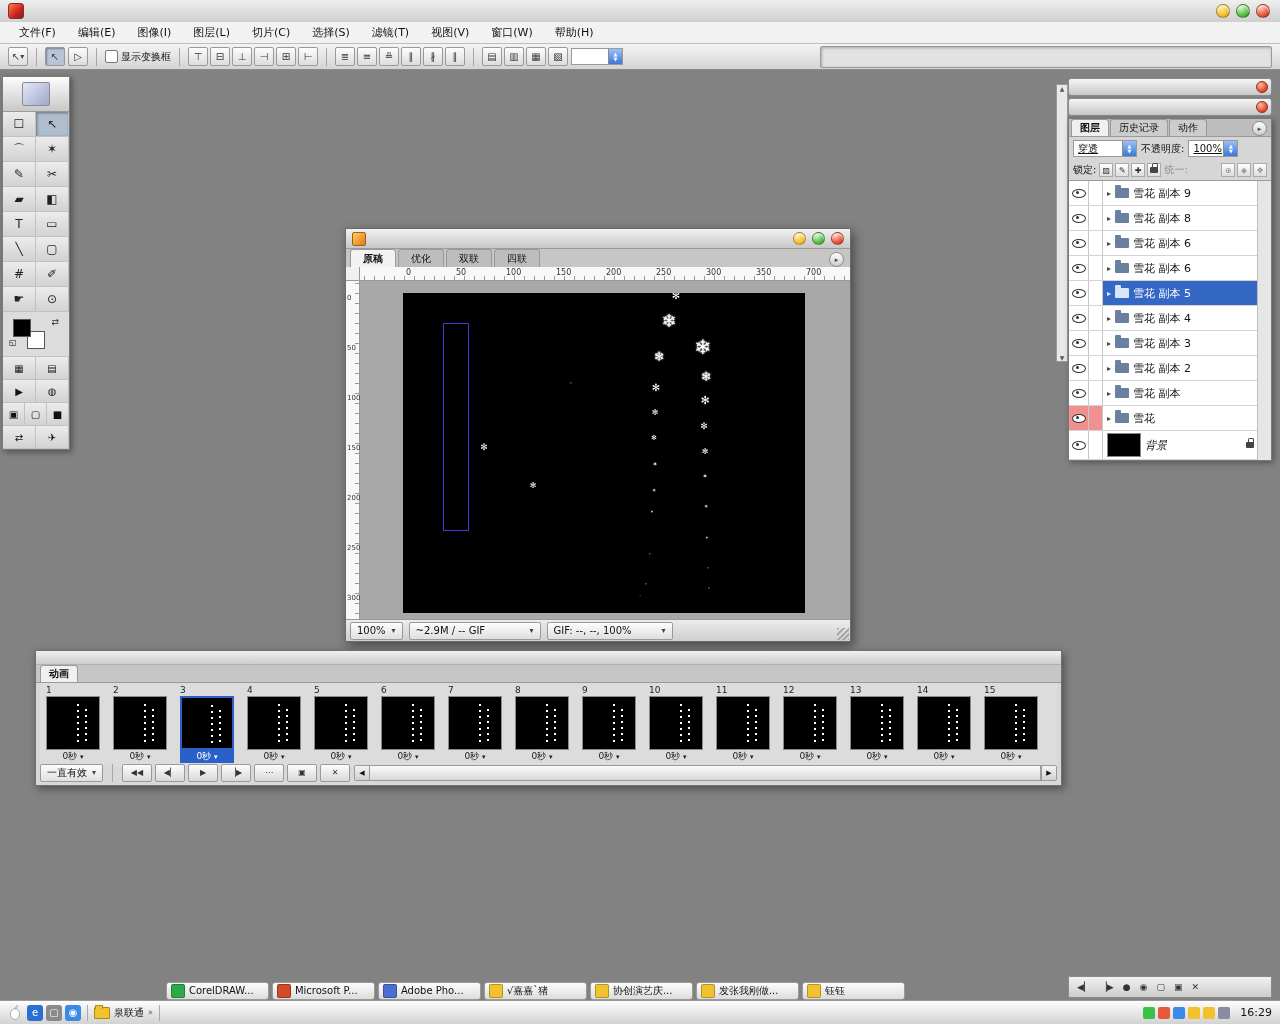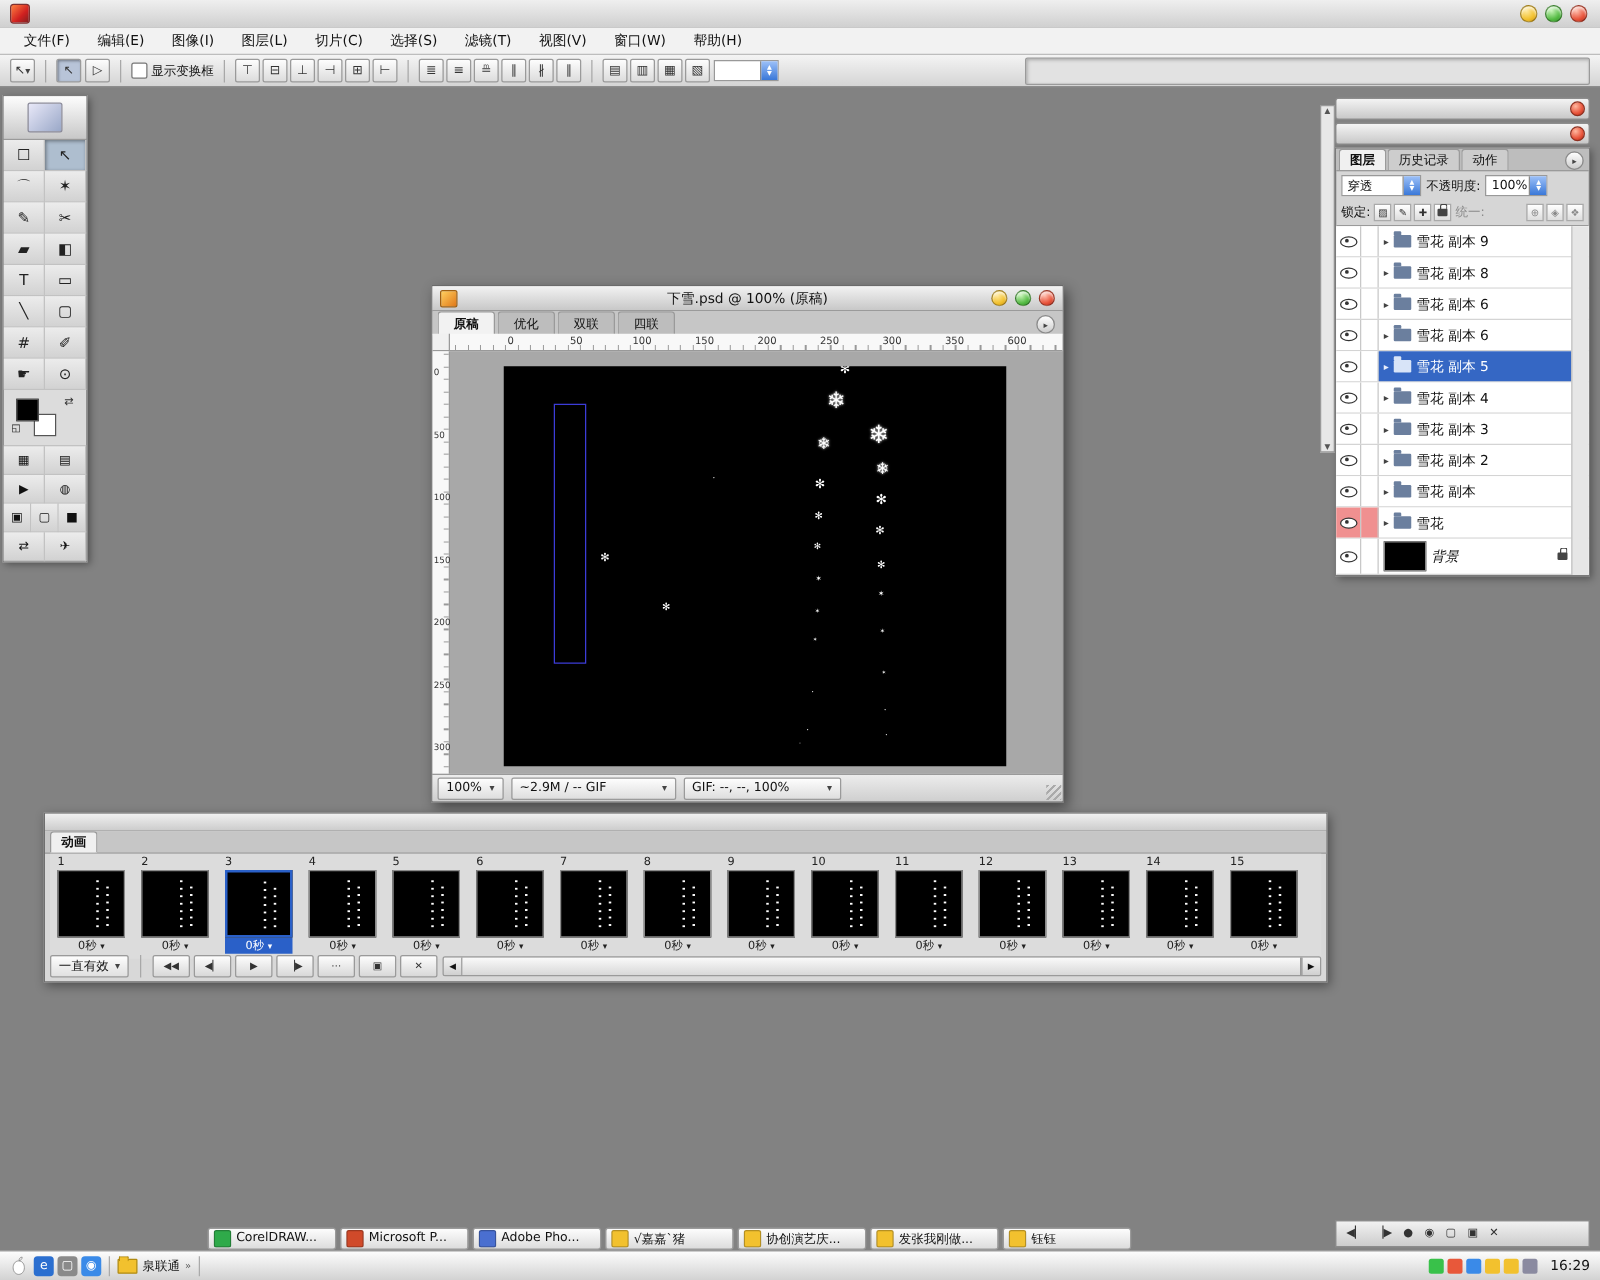--- a/index.html
+++ b/index.html
@@ -17,21 +17,21 @@
   
   #menubar{position:absolute;left:0;top:22px;width:1280px;height:22px;background:#f2f2f2;border-bottom:1px solid #bdbdbd;display:flex;align-items:center;padding-left:8px;box-sizing:border-box;}
   .menu-item{padding:2px 11px;cursor:default;}
   
   #optionsbar{position:absolute;left:0;top:44px;width:1280px;height:26px;background:linear-gradient(#f4f4f4,#d4d4d4);border-bottom:1px solid #8a8a8a;display:flex;align-items:center;gap:3px;padding:0 8px;box-sizing:border-box;}
   .vsep{width:1px;height:18px;background:#a8a8a8;margin:0 5px;}
   .opt-btn{min-width:20px;height:19px;border:1px solid #9a9a9a;border-radius:2px;background:linear-gradient(#fdfdfd,#dcdcdc);display:flex;align-items:center;justify-content:center;font-size:10px;color:#333;box-sizing:border-box;padding:0 2px;}
   .opt-btn.pressed{background:#b8c4d8;box-shadow:inset 1px 1px 2px rgba(0,0,0,.35);}
   .chk{width:11px;height:11px;border:1px solid #777;background:#fff;border-radius:2px;}
   .mini-select{height:17px;background:#fff;border:1px solid #999;display:flex;align-items:center;box-sizing:border-box;}
-  .mini-select .sel-text{flex:1;padding:0 4px;font-size:10px;overflow:hidden;white-space:nowrap;}
+  .mini-select .sel-text{flex:1;padding:0 4px;font-size:10px;overflow:hidden;white-space:nowrap;text-decoration:underline;}
   .stepper{width:13px;height:100%;background:linear-gradient(#9cc0f8,#3a78d8);border-left:1px solid #8a8a8a;color:#fff;font-size:5px;line-height:5px;display:flex;flex-direction:column;align-items:center;justify-content:center;}
   .opt-field{margin-left:auto;width:450px;height:20px;border:1px solid #9a9a9a;border-radius:2px;background:#e2e2e2;box-shadow:inset 1px 1px 3px rgba(0,0,0,.25);}
   
   #toolbox{position:absolute;left:2px;top:76px;width:66px;background:#dcdcdc;border:1px solid #7a7a7a;box-shadow:2px 2px 6px rgba(0,0,0,.4);}
   #toolbox-header{height:34px;background:linear-gradient(#fdfdfd,#c8c8c8);border-bottom:1px solid #9a9a9a;display:flex;align-items:center;justify-content:center;}
   .ir-logo{width:26px;height:22px;background:linear-gradient(135deg,#e8e8f8,#9aa8c8);border:1px solid #8a8a9a;border-radius:2px;}
   #tools{display:grid;grid-template-columns:1fr 1fr;}
   .tool{height:24px;display:flex;align-items:center;justify-content:center;font-size:12px;color:#222;border-right:1px solid #c2c2c2;border-bottom:1px solid #c2c2c2;background:linear-gradient(#ececec,#d2d2d2);}
   .tool.selected{background:#aebecf;box-shadow:inset 1px 1px 3px rgba(0,0,0,.4);}
   #swatches{position:relative;height:44px;border-bottom:1px solid #c2c2c2;}
@@ -267,21 +267,20 @@
   </div>
 
   <div id="well-scroll">
     <span>▲</span>
     <span>▼</span>
   </div>
 
   <div id="docwin">
     <div id="doc-titlebar">
       <div class="doc-ico"></div>
-      <div id="doc-title">下雪.psd @ 100% (原稿)</div>
       <div class="lights">
         <div class="light l-yellow"></div>
         <div class="light l-green"></div>
         <div class="light l-red"></div>
       </div>
     </div>
     <div id="doc-tabs">
       <div class="doc-tab active">原稿</div>
         <div class="doc-tab">优化</div>
         <div class="doc-tab">双联</div>
@@ -292,21 +291,21 @@
       <div id="ruler-corner"></div>
       <div id="ruler-top">
           <span class="rnum" style="left: 46px; top: 1px;">0</span>
           <span class="rnum" style="left: 96px; top: 1px;">50</span>
           <span class="rnum" style="left: 146px; top: 1px;">100</span>
           <span class="rnum" style="left: 196px; top: 1px;">150</span>
           <span class="rnum" style="left: 246px; top: 1px;">200</span>
           <span class="rnum" style="left: 296px; top: 1px;">250</span>
           <span class="rnum" style="left: 346px; top: 1px;">300</span>
           <span class="rnum" style="left: 396px; top: 1px;">350</span>
-          <span class="rnum" style="left: 446px; top: 1px;">600</span>
+          <span class="rnum" style="left: 446px; top: 1px;">700</span>
         </div>
       <div id="ruler-left">
           <span class="rnum" style="top: 13px; left: 1px; font-size: 7px;">0</span>
           <span class="rnum" style="top: 63px; left: 1px; font-size: 7px;">50</span>
           <span class="rnum" style="top: 113px; left: 1px; font-size: 7px;">100</span>
           <span class="rnum" style="top: 163px; left: 1px; font-size: 7px;">150</span>
           <span class="rnum" style="top: 213px; left: 1px; font-size: 7px;">200</span>
           <span class="rnum" style="top: 263px; left: 1px; font-size: 7px;">250</span>
           <span class="rnum" style="top: 313px; left: 1px; font-size: 7px;">300</span>
         </div>

